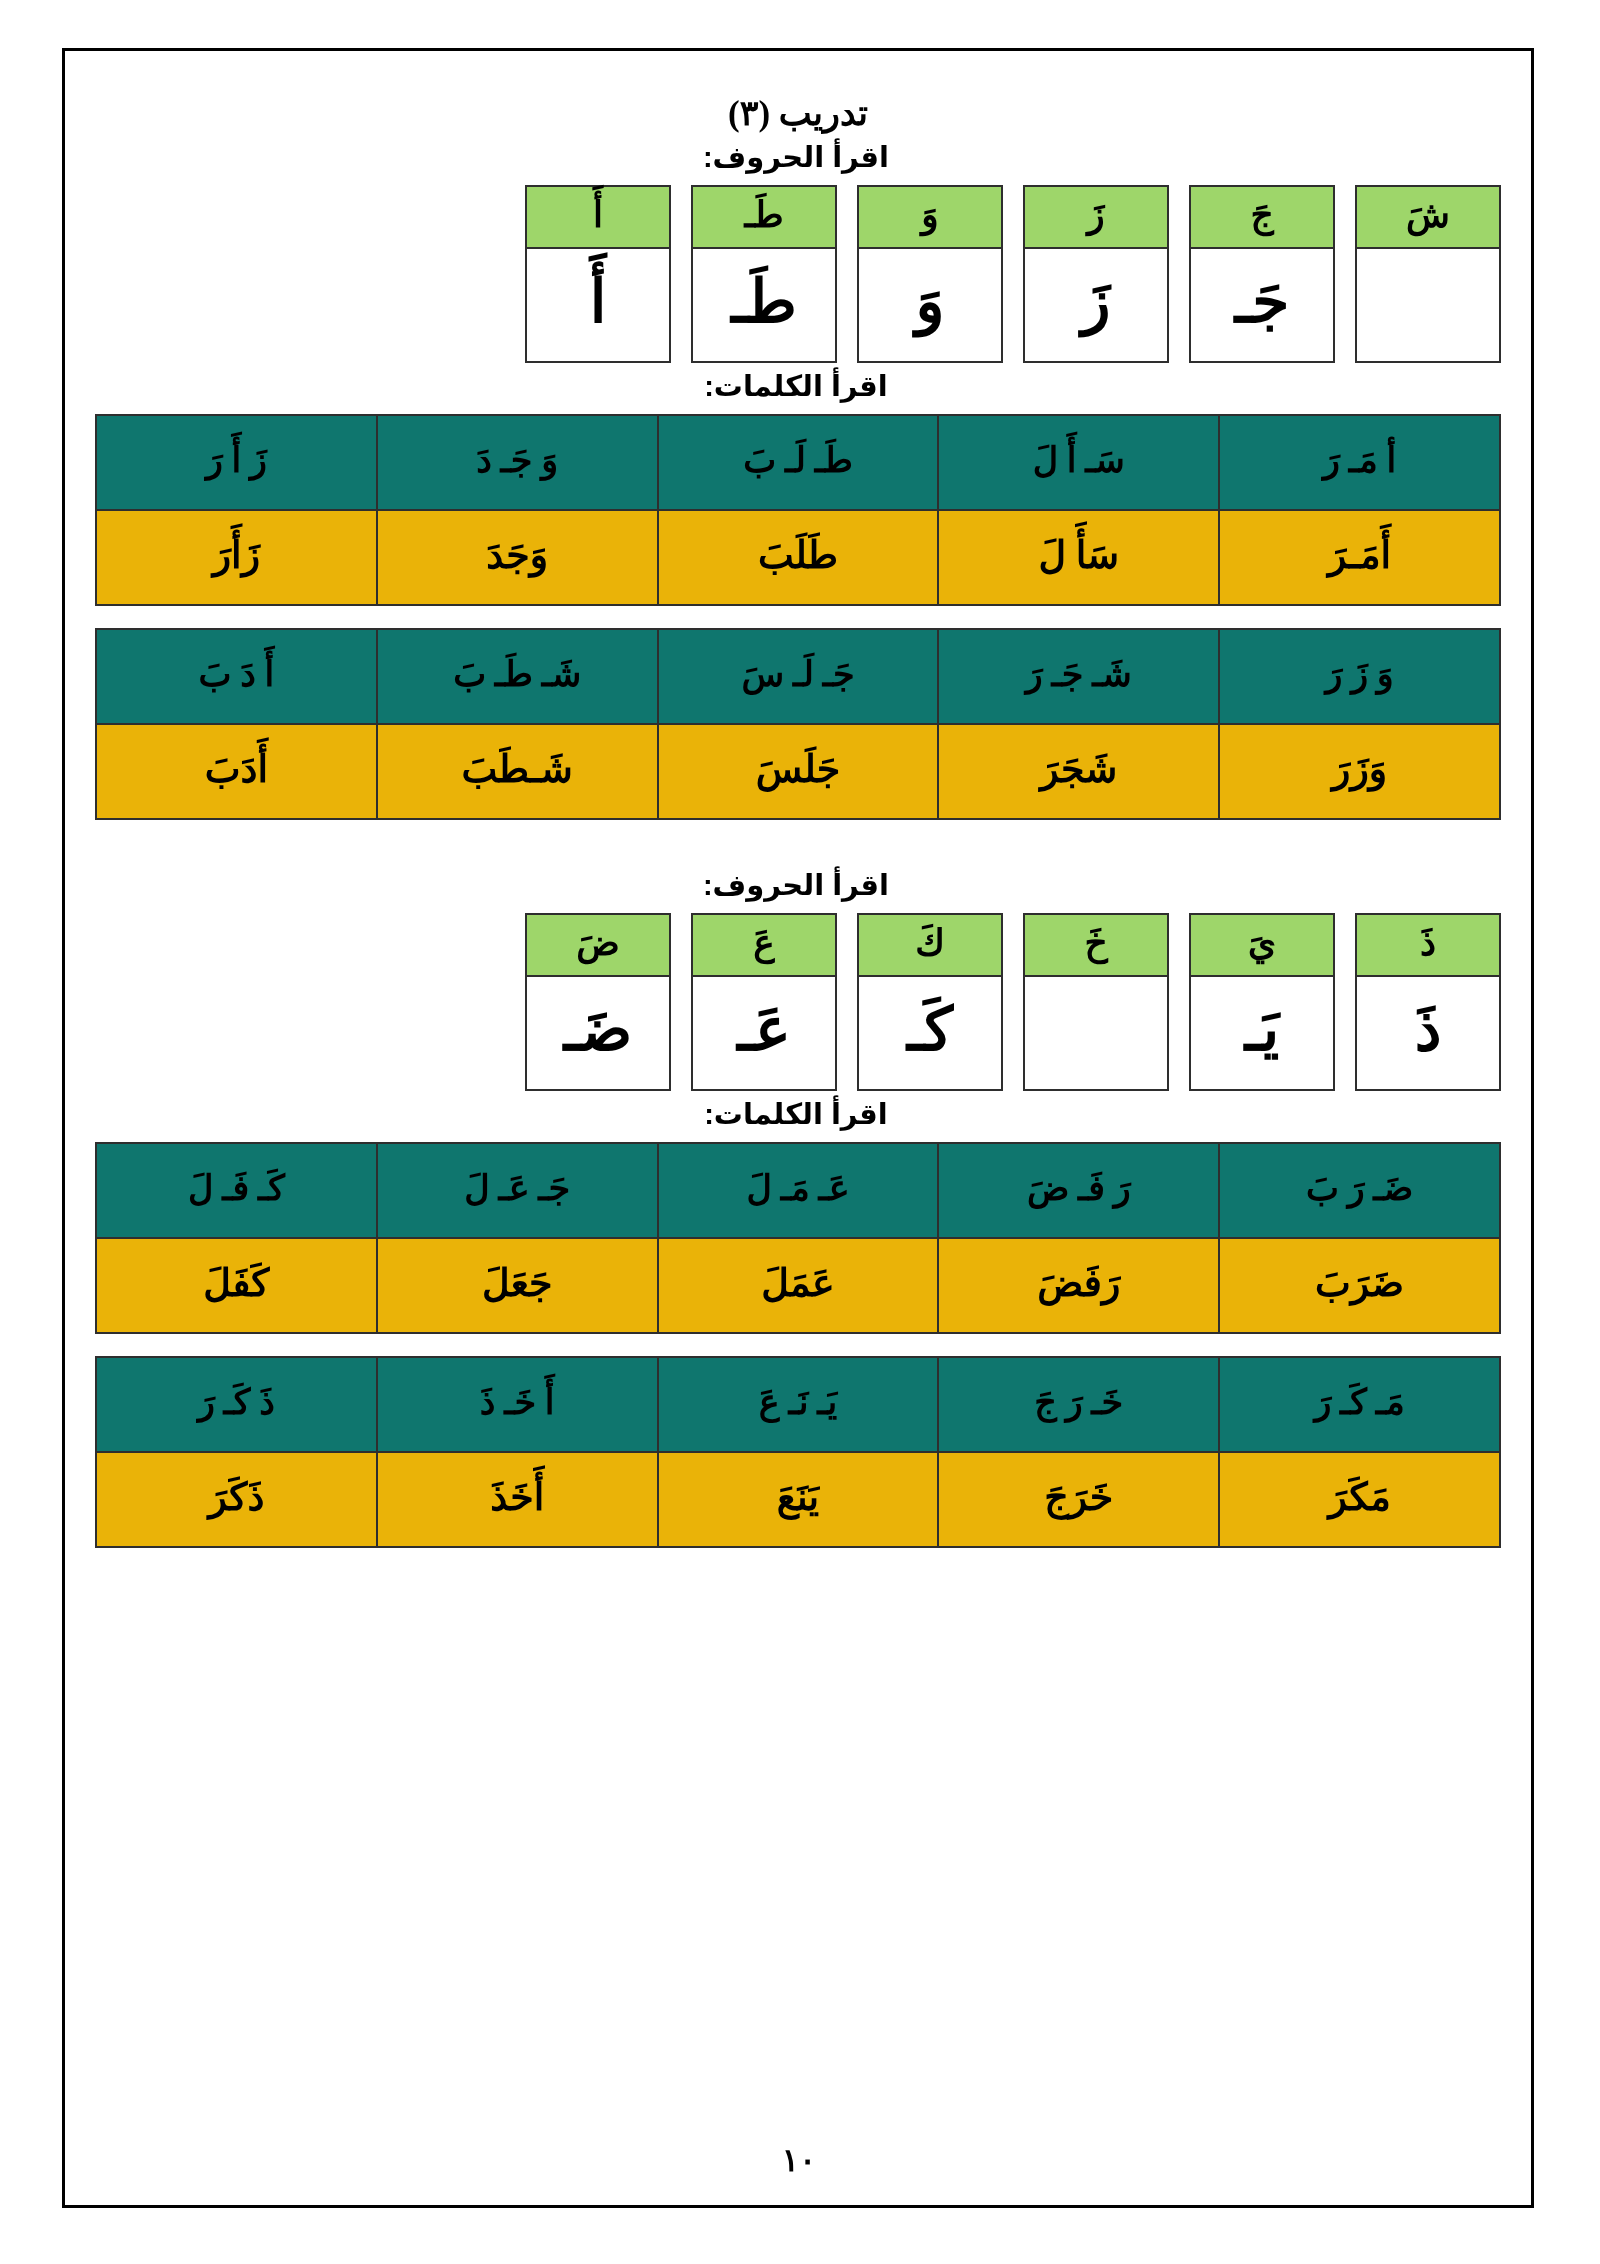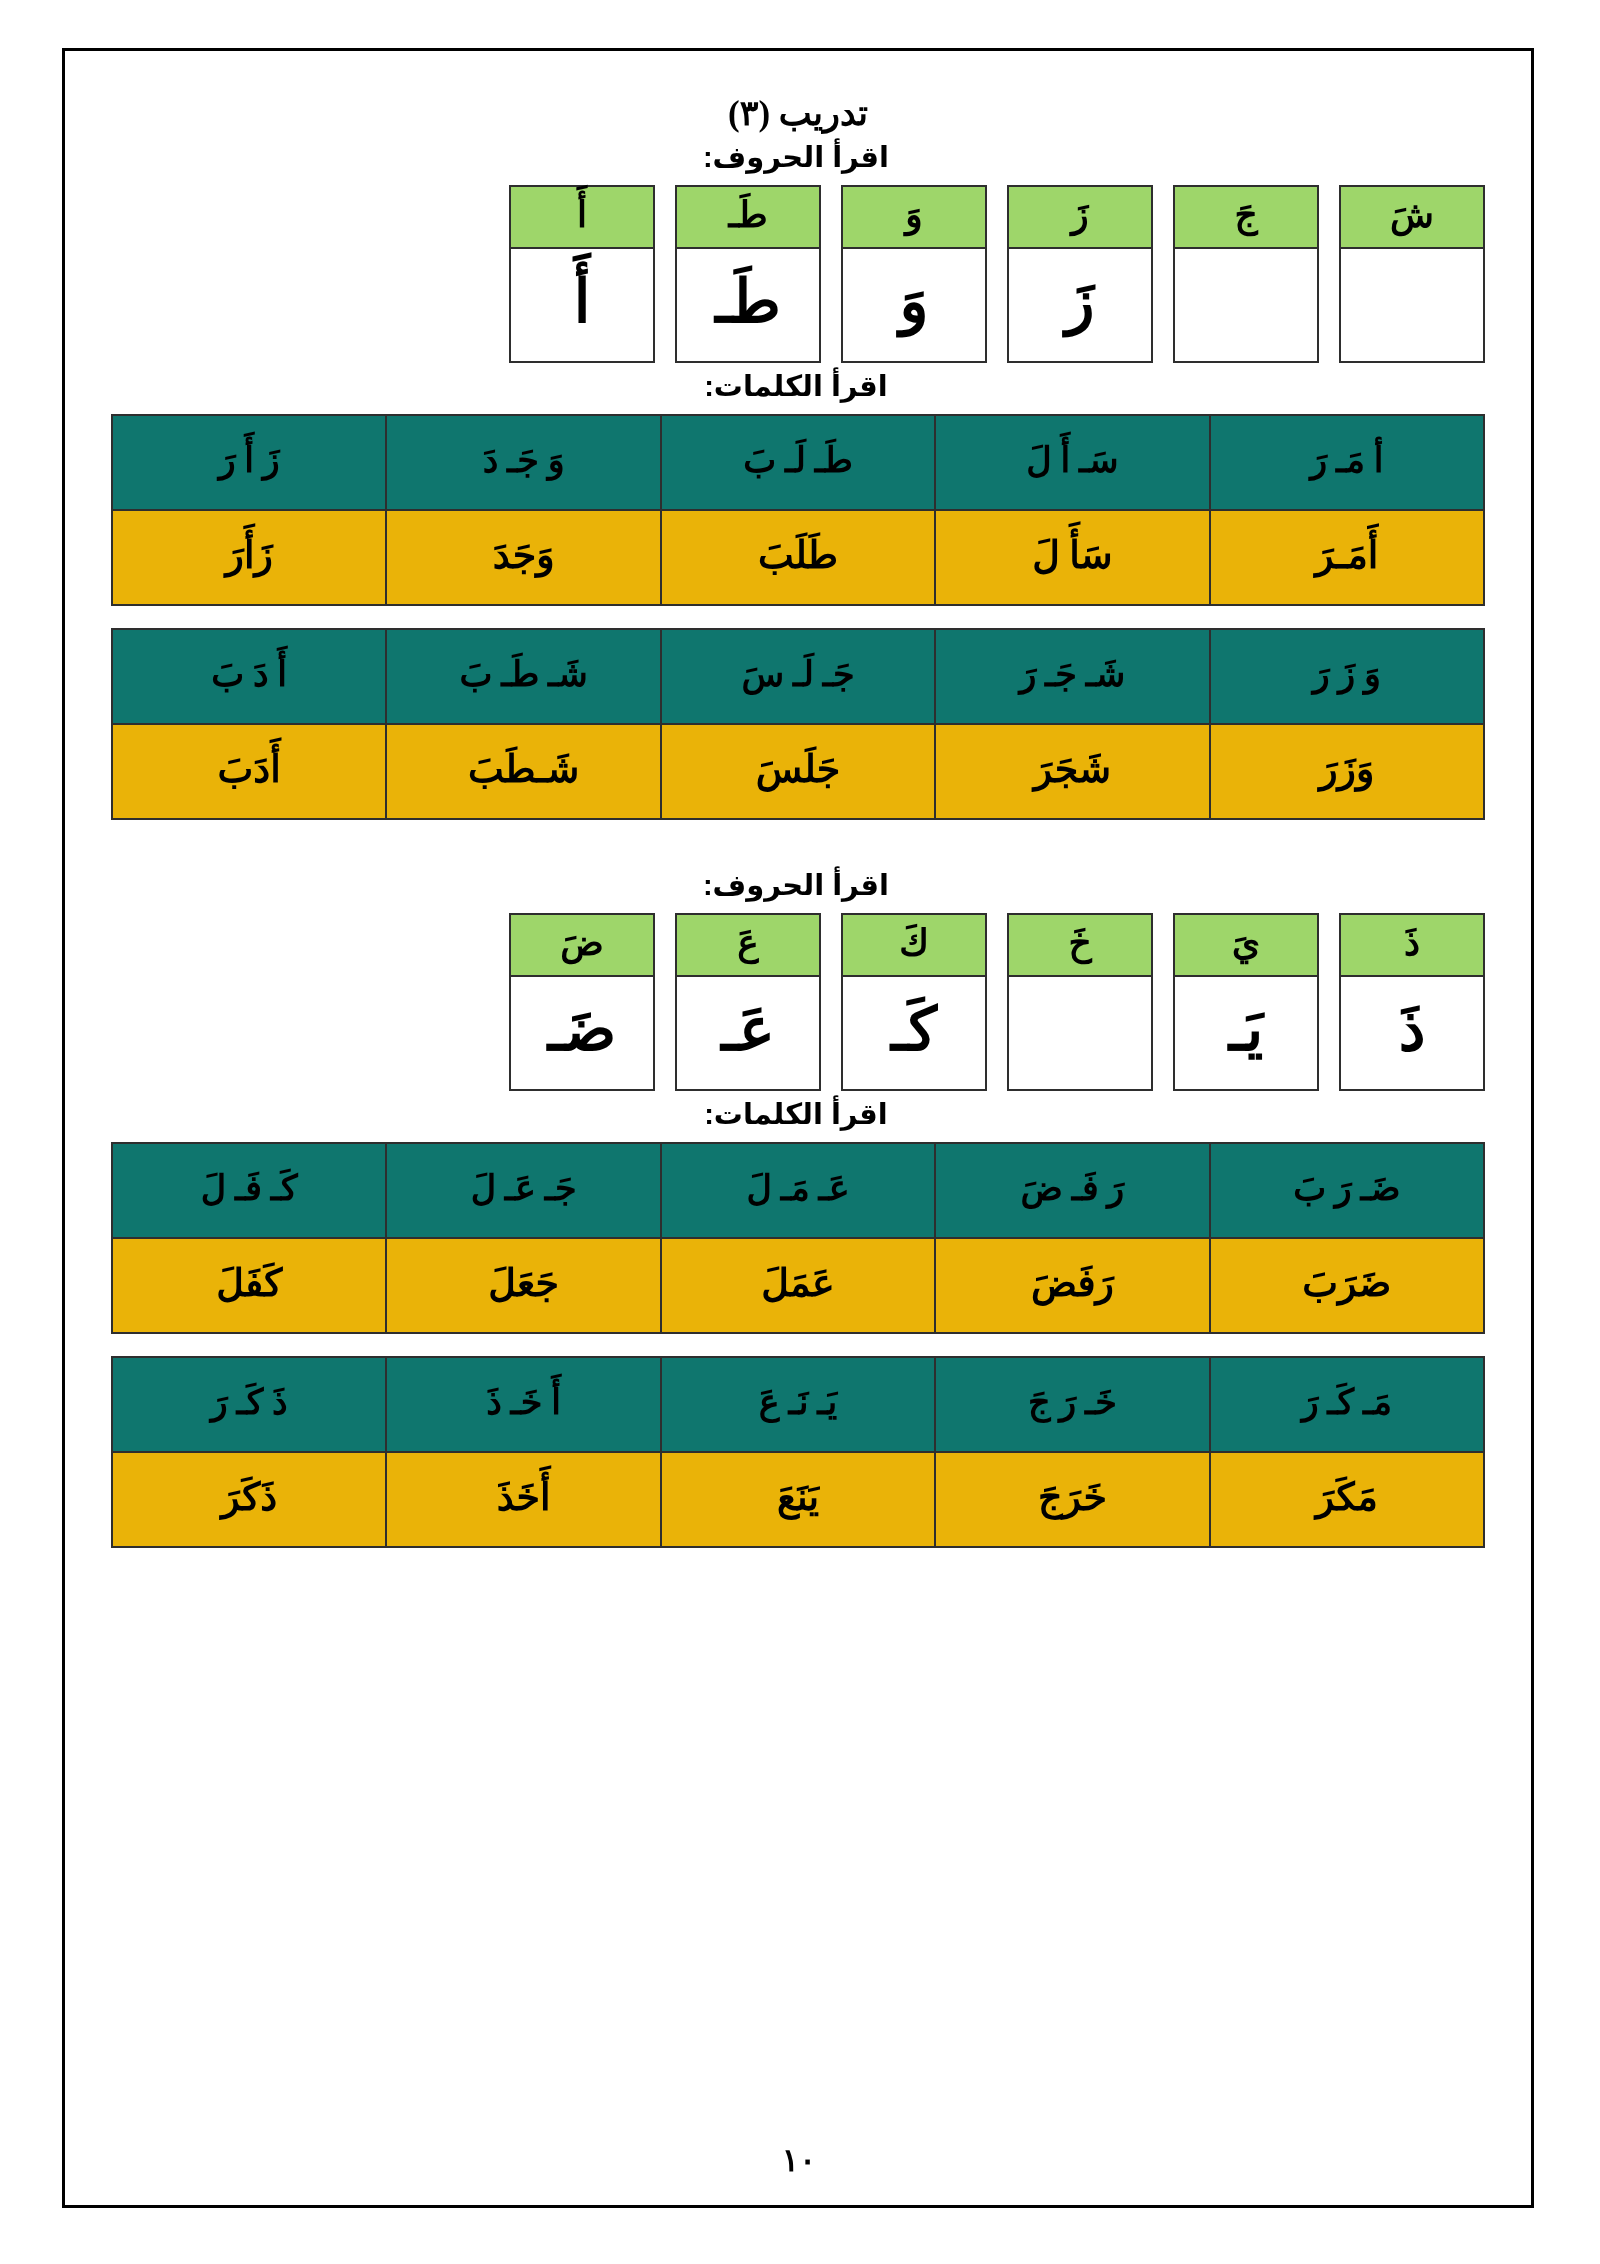--- a/index.html
+++ b/index.html
@@ -25,21 +25,21 @@
     box-sizing: border-box;
     background: #ffffff;
   }
 
   .page-inner {
     position: absolute;
     left: 0;
     top: 0;
     right: 0;
     bottom: 0;
-    padding: 0 46px;
+    padding: 0 30px;
     box-sizing: border-box;
     border-radius: 30px;
   }
 
   .exercise-title {
     text-align: center;
     font-size: 35px;
     font-weight: bold;
     font-family: "Liberation Serif", "DejaVu Serif", serif;
     margin-top: 42px;
@@ -150,20 +150,21 @@
       <div class="exercise-title">تدريب (٣)</div>
 
       <div class="section-label">اقرأ الحروف:</div>
 
       <div class="letters-row">
         <div class="letter-box">
           <div class="letter-cell-top">شَ</div>
         </div>
         <div class="letter-box">
           <div class="letter-cell-top">جَ</div>
+          <div class="letter-cell-bottom">جَـ</div>
         </div>
         <div class="letter-box">
           <div class="letter-cell-top">زَ</div>
           <div class="letter-cell-bottom">زَ</div>
         </div>
         <div class="letter-box">
           <div class="letter-cell-top">وَ</div>
           <div class="letter-cell-bottom">وَ</div>
         </div>
         <div class="letter-box">

